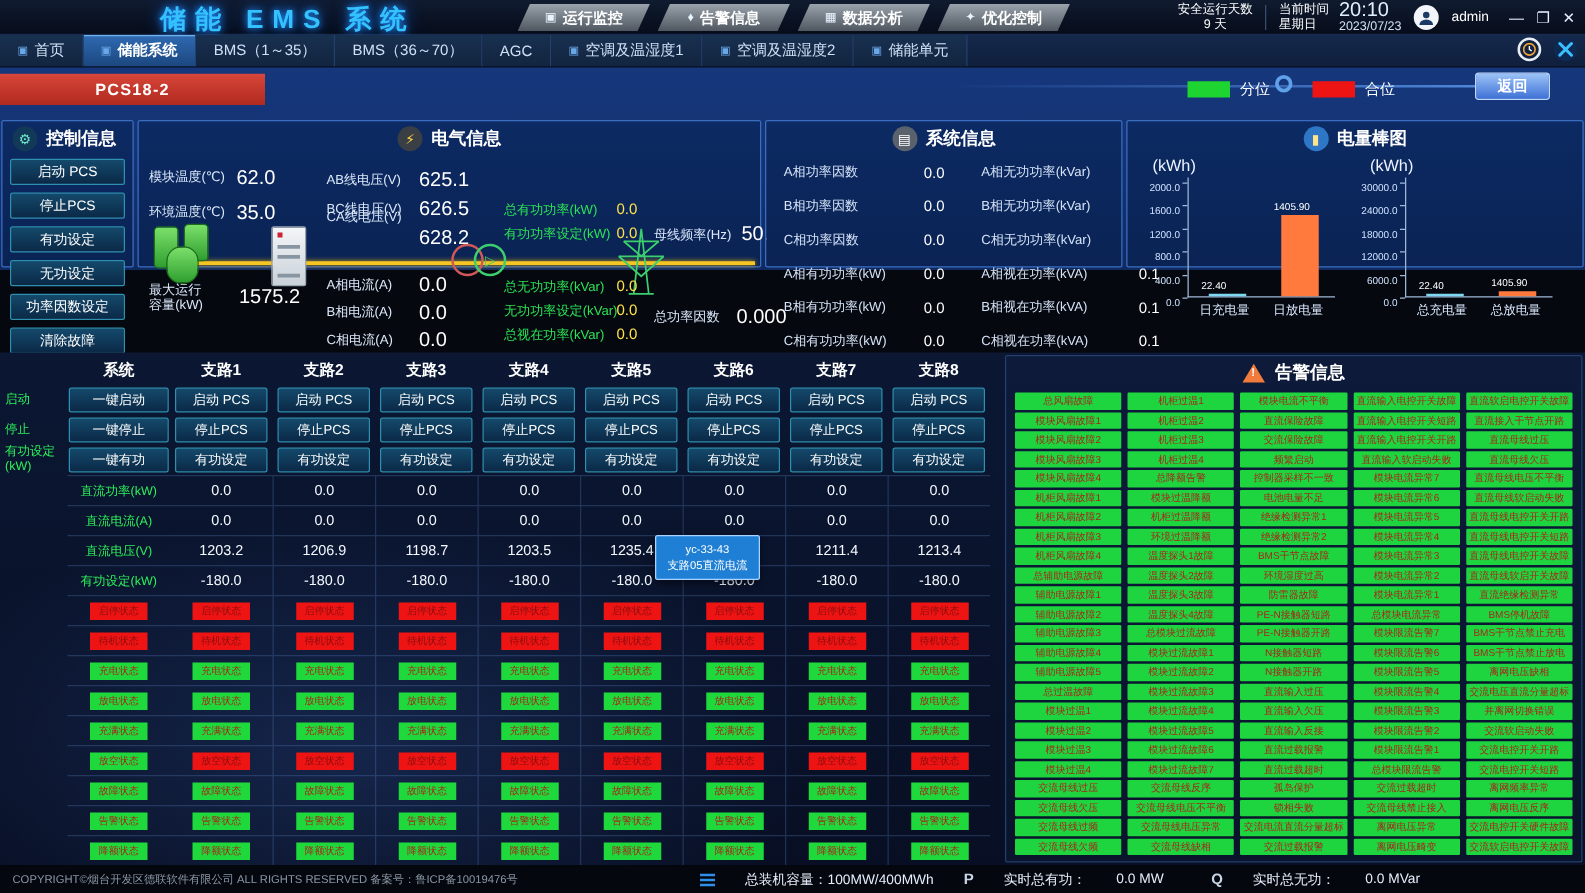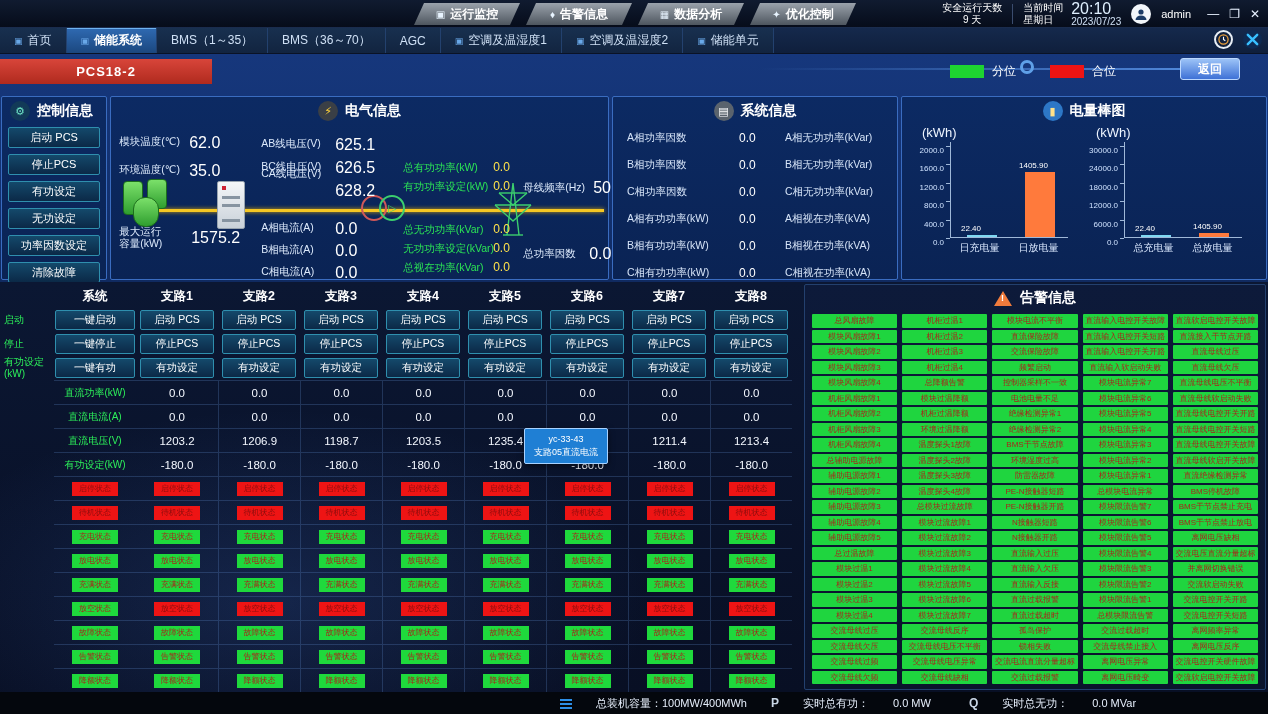--- a/index.html
+++ b/index.html
@@ -32,21 +32,21 @@
   
   .tabbar{height:26px;background:linear-gradient(#15294c,#0f1f3c);display:flex;align-items:stretch;position:relative;border-bottom:1px solid #0a1326;}
   .tab{display:flex;align-items:center;justify-content:center;gap:5px;padding:0 14px;font-size:12px;color:#cfe0f5;
     border-right:1px solid #23416e;background:linear-gradient(#18304f,#122440);cursor:pointer;white-space:nowrap;}
   .tab .tab-ic{font-size:9px;color:#69a8e8;}
   .tab.active{background:linear-gradient(#2f6ab2,#1b477f);color:#fff;font-weight:bold;box-shadow:inset 0 1px 0 #6fb2ef;}
   .tabbar-icons{position:absolute;right:6px;top:2px;display:flex;gap:10px;align-items:center;}
   .circle-ic{width:19px;height:19px;border-radius:50%;display:flex;align-items:center;justify-content:center;cursor:pointer;}
 
   
-  .upper{height:228px;background:linear-gradient(#16377c,#12306e 70%,#102a60);position:relative;}
+  .upper{height:162px;background:linear-gradient(#16377c,#12306e 70%,#102a60);position:relative;}
   .circuit{position:absolute;pointer-events:none;}
   .subrow{height:40px;position:relative;}
   .pcs-banner{position:absolute;left:0;top:5px;width:212px;height:25px;background:linear-gradient(#d8453a,#b02a1e);
     display:flex;align-items:center;justify-content:center;font-size:13px;font-weight:bold;color:#fff;letter-spacing:1px;cursor:pointer;}
   .legend{position:absolute;right:152px;top:9px;display:flex;gap:34px;align-items:center;}
   .legend-item{display:flex;align-items:center;gap:8px;font-size:12px;color:#fff;}
   .legend-sw{width:34px;height:13px;}
   .back-btn{position:absolute;right:28px;top:4px;width:60px;height:22px;border-radius:3px;
     background:linear-gradient(#9cc3f7,#3e71d6);border:1px solid #bcd8ff;color:#fff;font-size:12px;font-weight:bold;
     display:flex;align-items:center;justify-content:center;cursor:pointer;}
@@ -131,20 +131,21 @@
   .bars-ic{display:inline-block;width:12px;height:11px;background:
     linear-gradient(#2d8fe8,#2d8fe8) 0 1px/12px 2px no-repeat,
     linear-gradient(#2d8fe8,#2d8fe8) 0 5px/12px 2px no-repeat,
     linear-gradient(#2d8fe8,#2d8fe8) 0 9px/12px 2px no-repeat;}
   .pq{font-weight:bold;color:#c9d6e6;font-size:12px;}
 </style>
 </head>
 <body>
 
 <div class="hdr">
+  <div class="hdr-title">储能 EMS 系统</div>
   <div class="hdr-nav" id="hdr-nav">
       <div class="nav-item">
         <span class="nav-ic">▣</span>
         <span>运行监控</span>
       </div>
       <div class="nav-item">
         <span class="nav-ic">♦</span>
         <span>告警信息</span>
       </div>
       <div class="nav-item">
@@ -1028,20 +1029,21 @@
         <div class="alarm-btn">交流电控开关短路</div>
         <div class="alarm-btn">离网频率异常</div>
         <div class="alarm-btn">离网电压反序</div>
         <div class="alarm-btn">交流电控开关硬件故障</div>
         <div class="alarm-btn">交流软启电控开关故障</div>
       </div>
   </div>
 </div>
 
 <div class="footer">
+  <span>COPYRIGHT©烟台开发区德联软件有限公司 ALL RIGHTS RESERVED 备案号：鲁ICP备10019476号</span>
   <span class="stats">
     <span class="bars-ic"></span>
     <span>总装机容量：100MW/400MWh</span>
     <span class="pq">P</span>
     <span>实时总有功：</span>
     <span>0.0 MW</span>
     <span class="pq" style="margin-left:14px;">Q</span>
     <span>实时总无功：</span>
     <span>0.0 MVar</span>
   </span>

